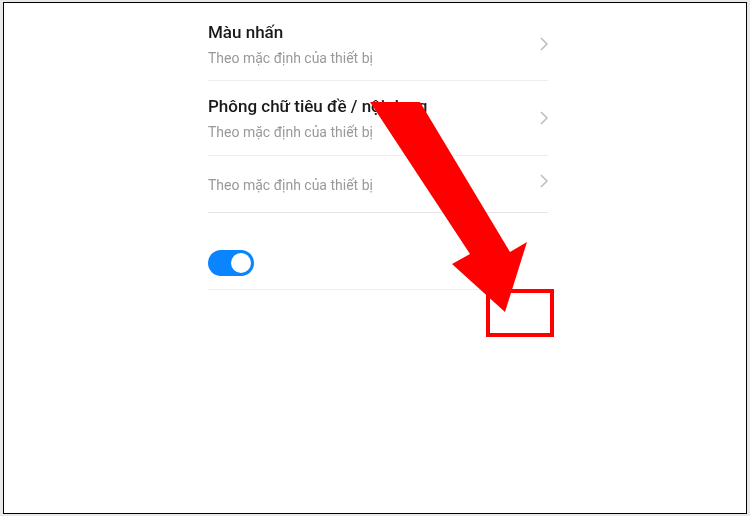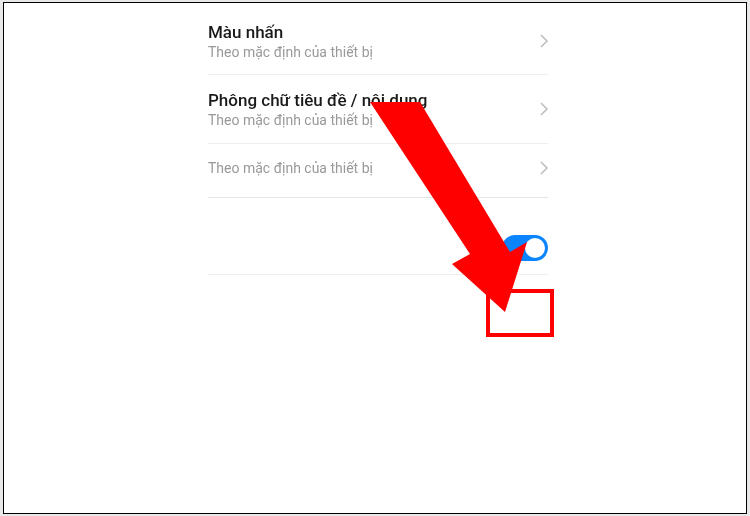--- a/index.html
+++ b/index.html
@@ -33,21 +33,21 @@
       overflow: hidden;
       position: relative;
     }
     .settings-list {
       padding: 0;
     }
     .setting-row {
       padding: 14px 22px 14px 28px;
       display: flex;
       align-items: center;
-      justify-content: flex-end;
+      justify-content: flex-start;
       position: relative;
     }
     .setting-row.with-border::after {
       content: "";
       position: absolute;
       bottom: 0;
       left: 28px;
       right: 22px;
       height: 1px;
       background: #eee;
@@ -58,21 +58,21 @@
     }
     .setting-title {
       font-size: 17px;
       font-weight: 500;
       color: #1a1a1a;
       line-height: 1.3;
     }
     .setting-subtitle {
       font-size: 14px;
       color: #999;
-      margin-top: 0;
+      margin-top: 6px;
       line-height: 1.3;
     }
     .chevron {
       color: #bbb;
       font-size: 18px;
       flex-shrink: 0;
     }
     .toggle {
       width: 46px;
       height: 26px;

